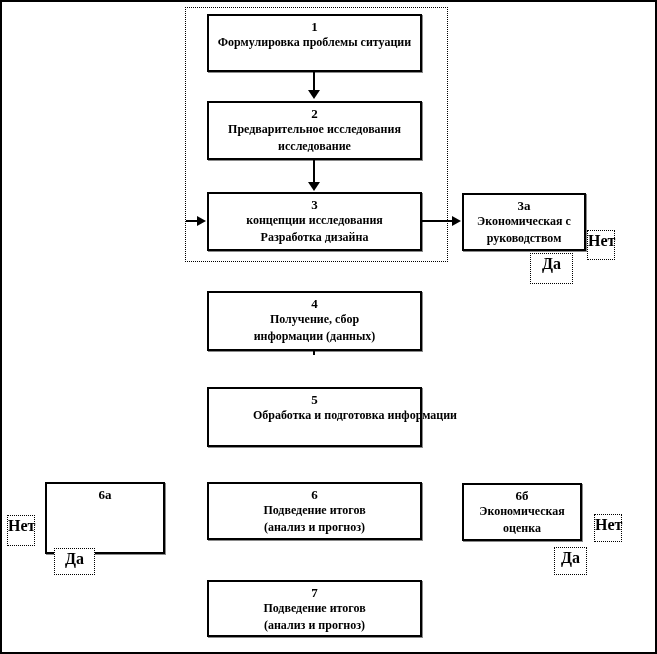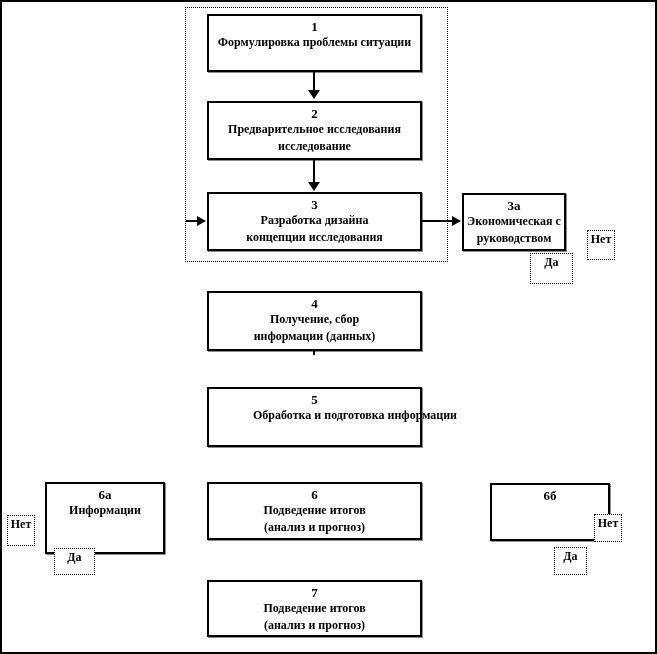--- a/index.html
+++ b/index.html
@@ -32,21 +32,21 @@
   }
   .pbox .num { font-size:13px; line-height:15px; }
   .nowrap { white-space:nowrap;padding-left:44px; }
   .tag {
     position:absolute;
     background:#ffffff;
     border:1px dotted #000;
     box-sizing:border-box;
     text-align:center;
     font-weight:bold;
-    font-size:12px;
+    font-size:16px;
     color:#000;
     padding-top:1px;
   }
   .vline { position:absolute; width:2px; background:#000; }
   .hline { position:absolute; height:2px; background:#000; }
   .head-down {
     position:absolute; width:0; height:0;
     border-left:6px solid transparent;
     border-right:6px solid transparent;
     border-top:9px solid #000;
@@ -77,31 +77,31 @@
     <div class="num">2</div>
     <div>Предварительное  исследования</div>
     <div>исследование</div>
   </div>
 
   <div class="vline" style="left:311px; top:158px; height:23px;"></div>
   <div class="head-down" style="left:306px; top:180px;"></div>
 
   <div class="pbox" style="left:205px; top:190px; width:215px; height:59px;">
     <div class="num">3</div>
+    <div>концепции исследования</div>
     <div>Разработка дизайна</div>
-    <div>концепции исследования</div>
   </div>
 
   <div class="hline" style="left:184px; top:218px; width:12px;"></div>
   <div class="head-right" style="left:195px; top:214px;"></div>
 
   <div class="hline" style="left:420px; top:218px; width:31px;"></div>
   <div class="head-right" style="left:450px; top:214px;"></div>
 
-  <div class="pbox" style="left:460px; top:191px; width:104px; height:58px;">
+  <div class="pbox" style="left:460px; top:191px; width:124px; height:58px;">
     <div class="num">3а</div>
     <div>Экономическая с</div>
     <div>руководством</div>
   </div>
 
   <div class="tag" style="left:585px; top:228px; width:28px; height:30px;">Нет</div>
   <div class="tag" style="left:528px; top:251px; width:43px; height:31px;">Да</div>
 
   <div class="pbox" style="left:205px; top:289px; width:215px; height:60px;">
     <div class="num">4</div>
@@ -116,28 +116,29 @@
   </div>
 
   <div class="pbox" style="left:205px; top:480px; width:215px; height:58px;">
     <div class="num">6</div>
     <div>Подведение  итогов</div>
     <div>(анализ и прогноз)</div>
   </div>
 
   <div class="pbox" style="left:43px; top:480px; width:120px; height:72px;">
     <div class="num">6а</div>
-    <div>Информации</div>
   </div>
 
   <div class="tag" style="left:5px; top:513px; width:28px; height:31px;">Нет</div>
   <div class="tag" style="left:52px; top:546px; width:41px; height:27px;">Да</div>
 
-  <div class="pbox" style="left:488px; top:481px; width:120px; height:58px;">
+  <div class="pbox" style="left:460px; top:481px; width:120px; height:58px;">
     <div class="num">6б</div>
+    <div>Экономическая</div>
+    <div>оценка</div>
   </div>
 
   <div class="tag" style="left:592px; top:512px; width:28px; height:28px;">Нет</div>
   <div class="tag" style="left:552px; top:545px; width:33px; height:28px;">Да</div>
 
   <div class="pbox" style="left:205px; top:578px; width:215px; height:57px;">
     <div class="num">7</div>
     <div>Подведение  итогов</div>
     <div>(анализ и прогноз)</div>
   </div>

